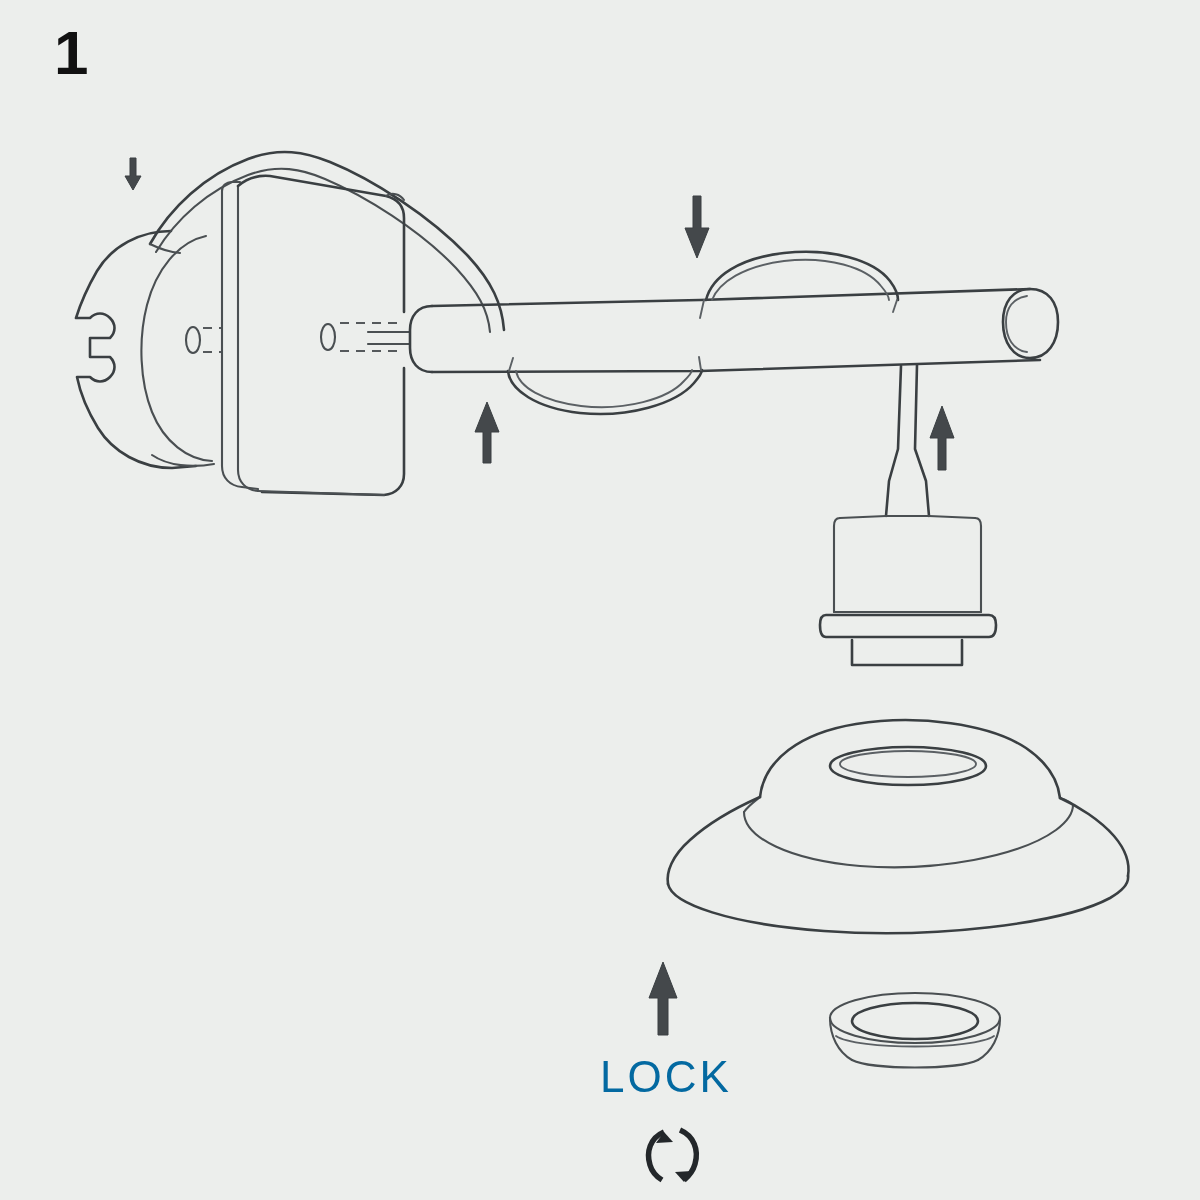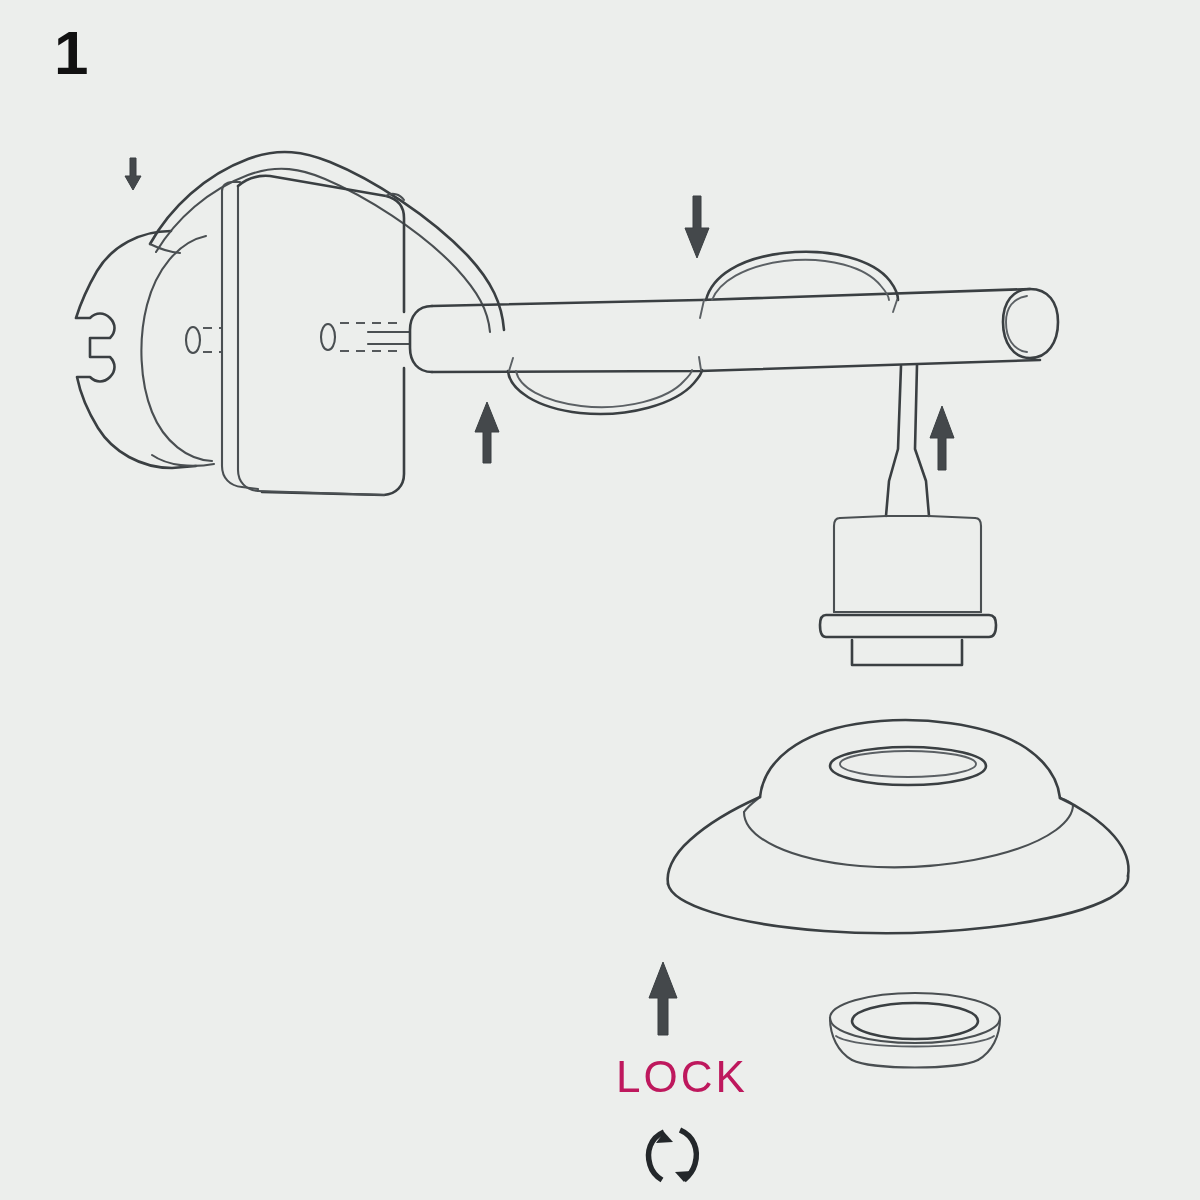--- a/index.html
+++ b/index.html
@@ -37,25 +37,24 @@
     user-select: none;
   }
   .lock-label {
     position: absolute;
     left: 600px;
     top: 1055px;
     font-family: "Liberation Sans", sans-serif;
     font-size: 44px;
     font-weight: 400;
     letter-spacing: 3px;
-    color: #be185d;
+    color: #0369a1;
     line-height: 1;
     white-space: nowrap;
     user-select: none;
-    margin-left: 16px;
   }
   
   .ink {
     fill: none;
     stroke: #3a3f42;
     stroke-width: 2.6;
     stroke-linecap: round;
     stroke-linejoin: round;
   }
   .ink-thin {

